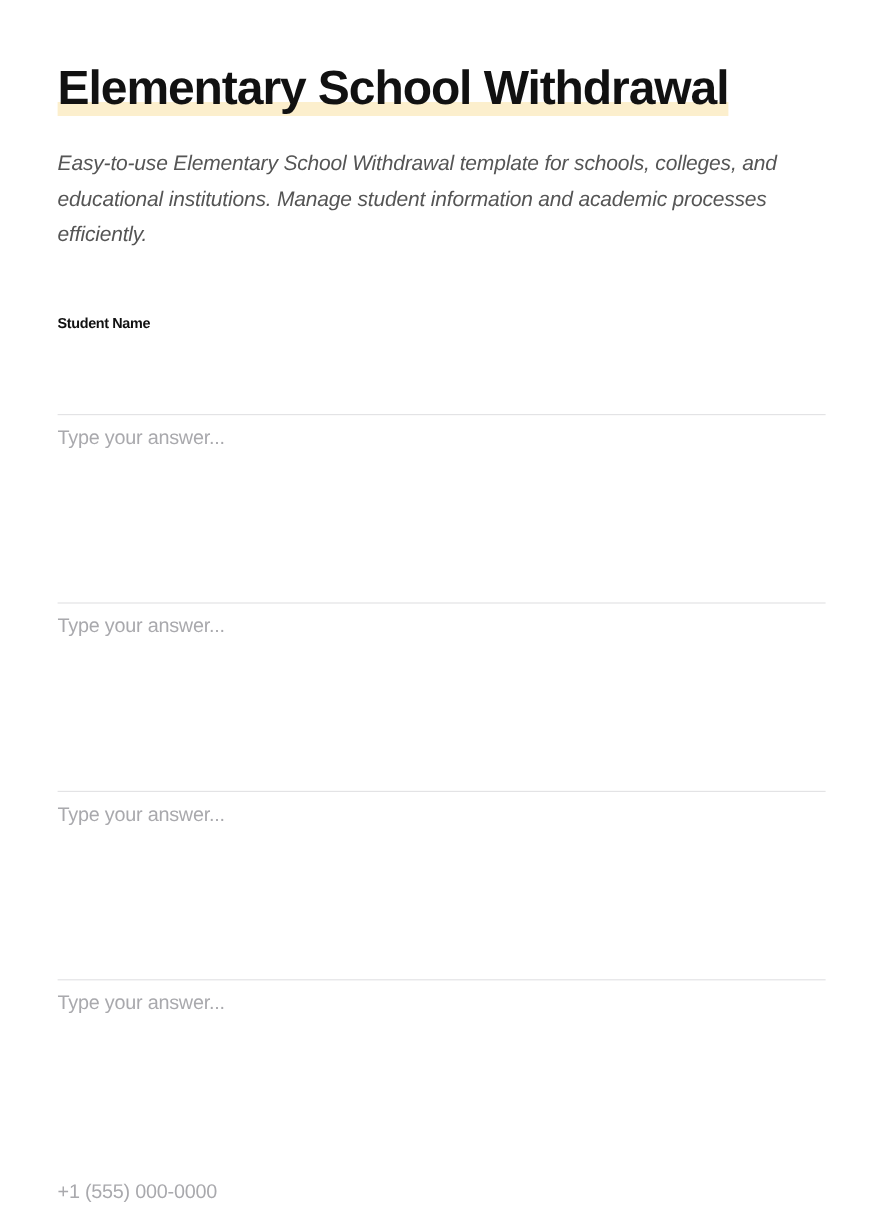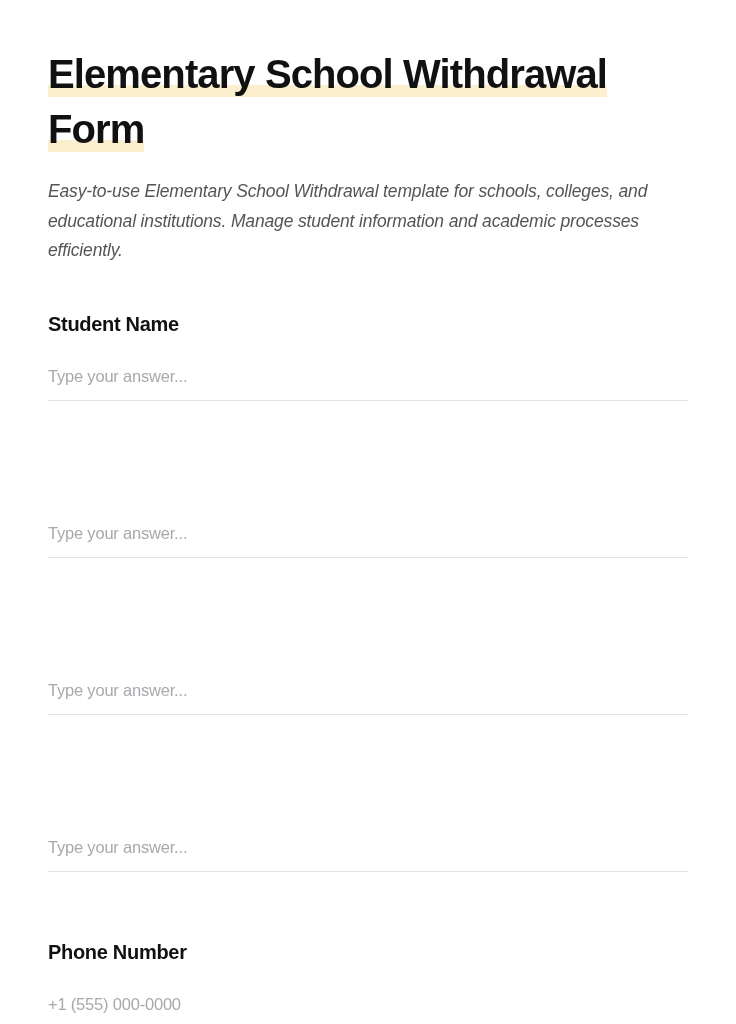--- a/index.html
+++ b/index.html
@@ -62,21 +62,21 @@
 
   
   .fields {
     margin-top:42px;
   }
   .field {
     position:relative;
     height:157px;
   }
   .field-label {
-    font-size:20px;
+    font-size:12px;
     font-weight:700;
     color:#111111;
     letter-spacing:-0.3px;
     line-height:24px;
     padding-top:4px;
   }
   .field-input-wrap {
     position:absolute;
     left:0;
     right:0;
@@ -87,20 +87,21 @@
     width:640px;
     border:none;
     outline:none;
     background:transparent;
     font-family:"Liberation Sans", sans-serif;
     font-size:16.5px;
     color:#222222;
     letter-spacing:-0.2px;
     padding:0 0 10px 0;
     display:block;
+    margin-top:44px;
   }
   .field-input::placeholder {
     color:#a9a9ad;
     opacity:1;
   }
   .field-rule {
     position:absolute;
     left:0;
     top:33px;
     width:640px;
@@ -108,21 +109,20 @@
     background:#e3e3e5;
   }
 </style>
 </head>
 <body>
 
 <div class="page">
 
   <h1 class="form-title">
     <span class="hl" style="--hl: #fcefcd;">Elementary School Withdrawal</span><br>
-    <span class="hl" style="--hl: #fcefcd;">Form</span>
   </h1>
 
   <p class="form-desc">Easy-to-use Elementary School Withdrawal template for schools, colleges, and educational institutions. Manage student information and academic processes efficiently.</p>
 
   <div class="fields">
 
     <div class="field">
       <div class="field-label">Student Name</div>
       <div class="field-input-wrap">
         <input class="field-input" type="text" placeholder="Type your answer..." style="">
@@ -145,21 +145,20 @@
     </div>
 
     <div class="field">
       <div class="field-input-wrap">
         <input class="field-input" type="text" placeholder="Type your answer..." style="">
         <div class="field-rule" style="background: rgb(227, 227, 229);"></div>
       </div>
     </div>
 
     <div class="field no-rule">
-      <div class="field-label">Phone Number</div>
       <div class="field-input-wrap">
         <input class="field-input" type="text" placeholder="+1 (555) 000-0000" style="">
 
       </div>
     </div>
 
   </div>
 </div>
 
 </body></html>

